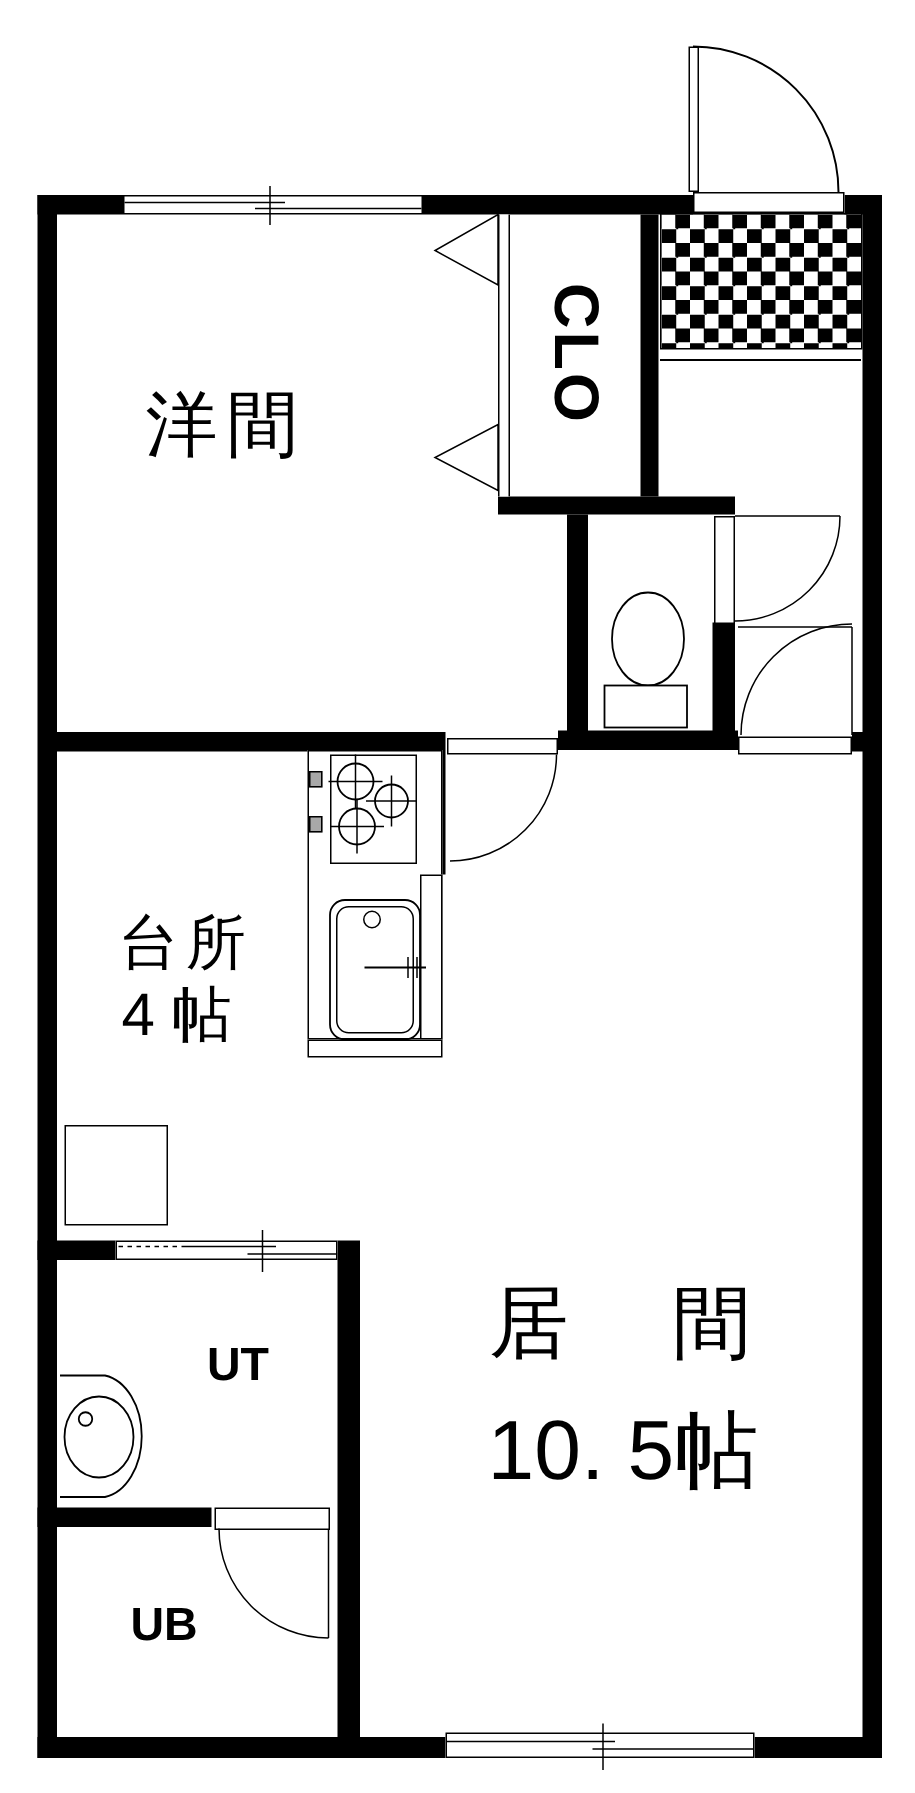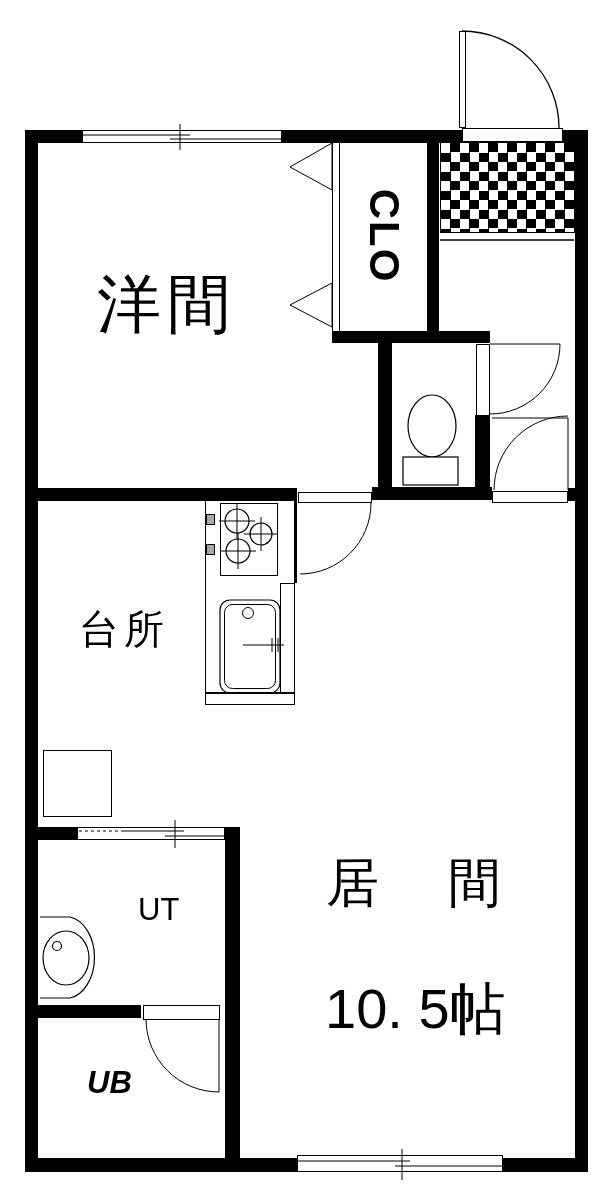--- a/index.html
+++ b/index.html
@@ -119,25 +119,26 @@
     <line x1="298" y1="1161" x2="410" y2="1161" stroke-width="1"></line>
     <line x1="395" y1="1166" x2="502" y2="1166" stroke-width="1"></line>
     <line x1="402" y1="1149" x2="402" y2="1180" stroke-width="1"></line>
 
     <line x1="79" y1="831" x2="122" y2="831" stroke-width="1" stroke-dasharray="3 3"></line>
     <line x1="122" y1="831" x2="184" y2="831" stroke-width="1"></line>
     <line x1="165" y1="836" x2="224" y2="836" stroke-width="1"></line>
     <line x1="175" y1="820" x2="175" y2="848" stroke-width="1"></line>
   </svg>
 
-  <div class="lbl" style="left:97px;top:272px;font-size:64px;letter-spacing:6px;">洋間</div>
+  <div class="lbl" style="left:97px;top:260px;font-size:48px;letter-spacing:6px;">洋間</div>
 
   <div class="lbl" style="left:79px;top:609px;font-size:40px;letter-spacing:5px;">台所</div>
+  <div class="lbl" style="left:81px;top:657px;font-size:40px;">4 帖</div>
 
   <div class="lbl" style="left:326px;top:856px;font-size:53px;letter-spacing:8px;">居　間</div>
-  <div class="lbl" style="left:325px;top:939px;font-size:56px;margin-top:42px;">10. 5帖</div>
+  <div class="lbl" style="left:325px;top:939px;font-size:56px;">10. 5帖</div>
 
-  <div class="lbl" style="left:138px;top:894px;font-size:31px;font-weight:normal;">UT</div>
-  <div class="lbl" style="left:87px;top:1067px;font-size:31px;font-weight:bold;font-style:italic;">UB</div>
+  <div class="lbl" style="left:138px;top:894px;font-size:31px;font-weight:bold;">UT</div>
+  <div class="lbl" style="left:87px;top:1067px;font-size:31px;font-weight:bold;">UB</div>
 
   <div class="lbl clo-label" style="left:384px;top:236px;font-size:42px;letter-spacing:2px;">CLO</div>
 
 </div>
 
 </body></html>

